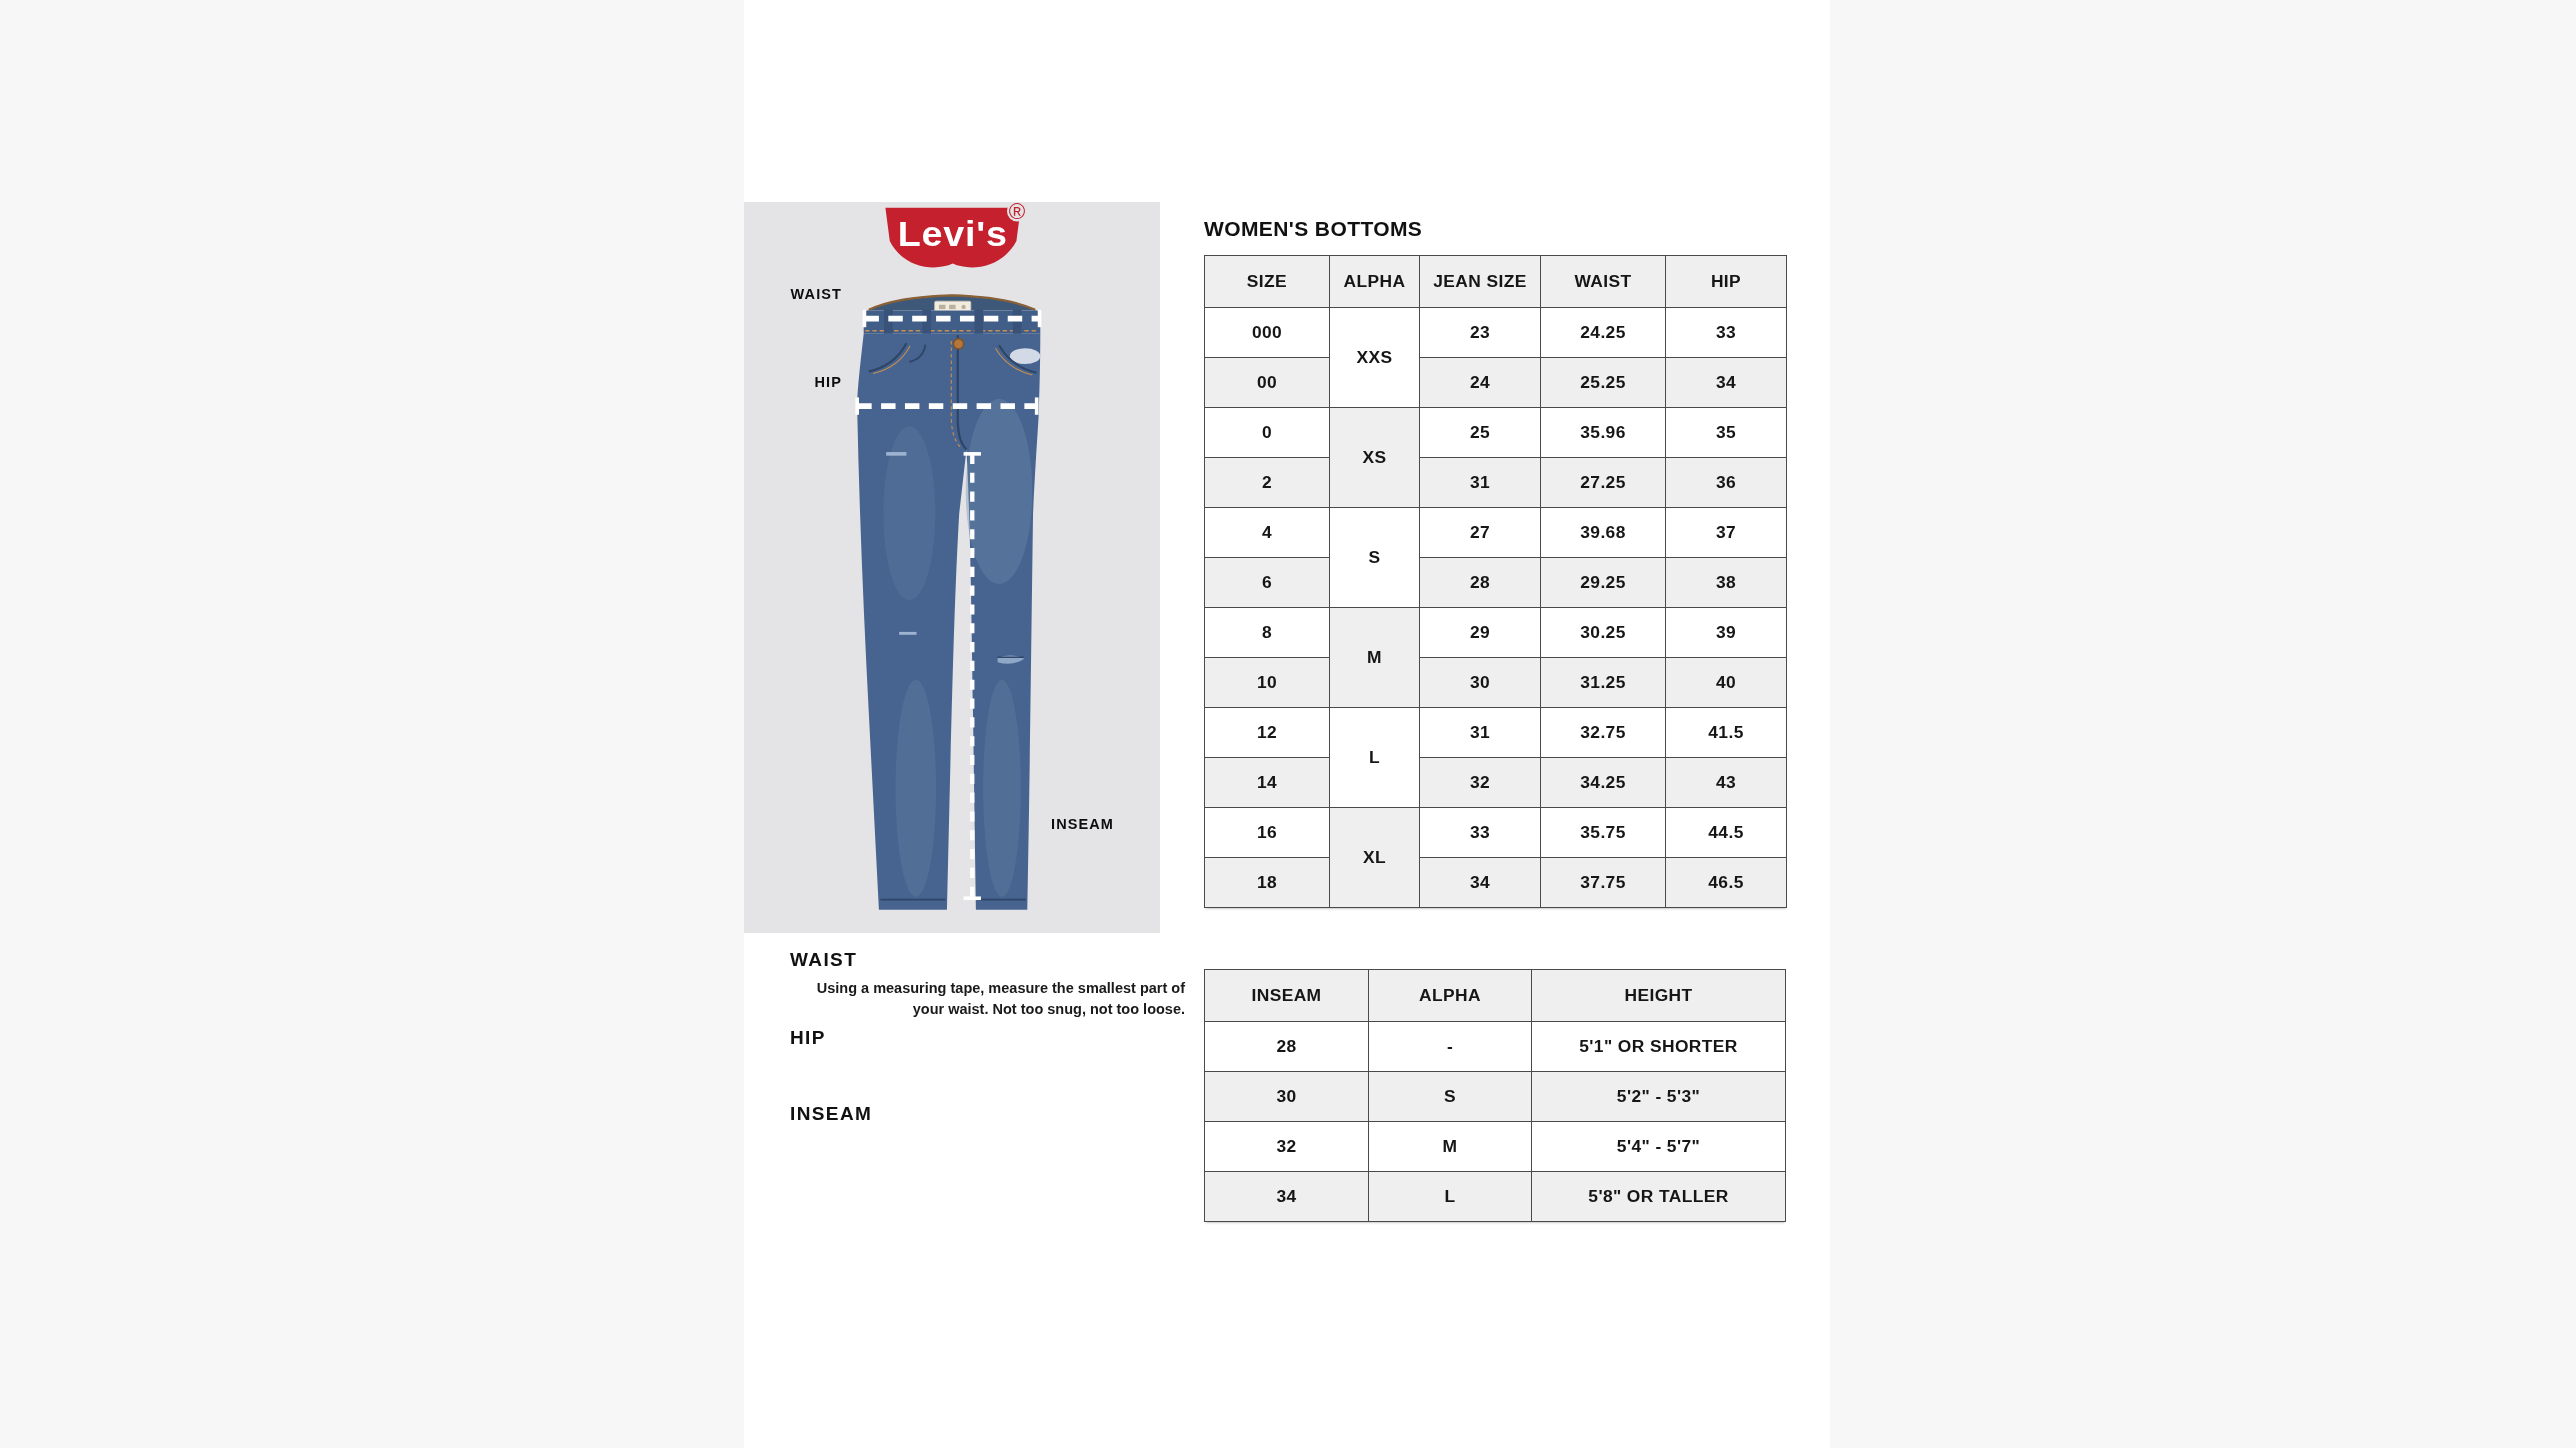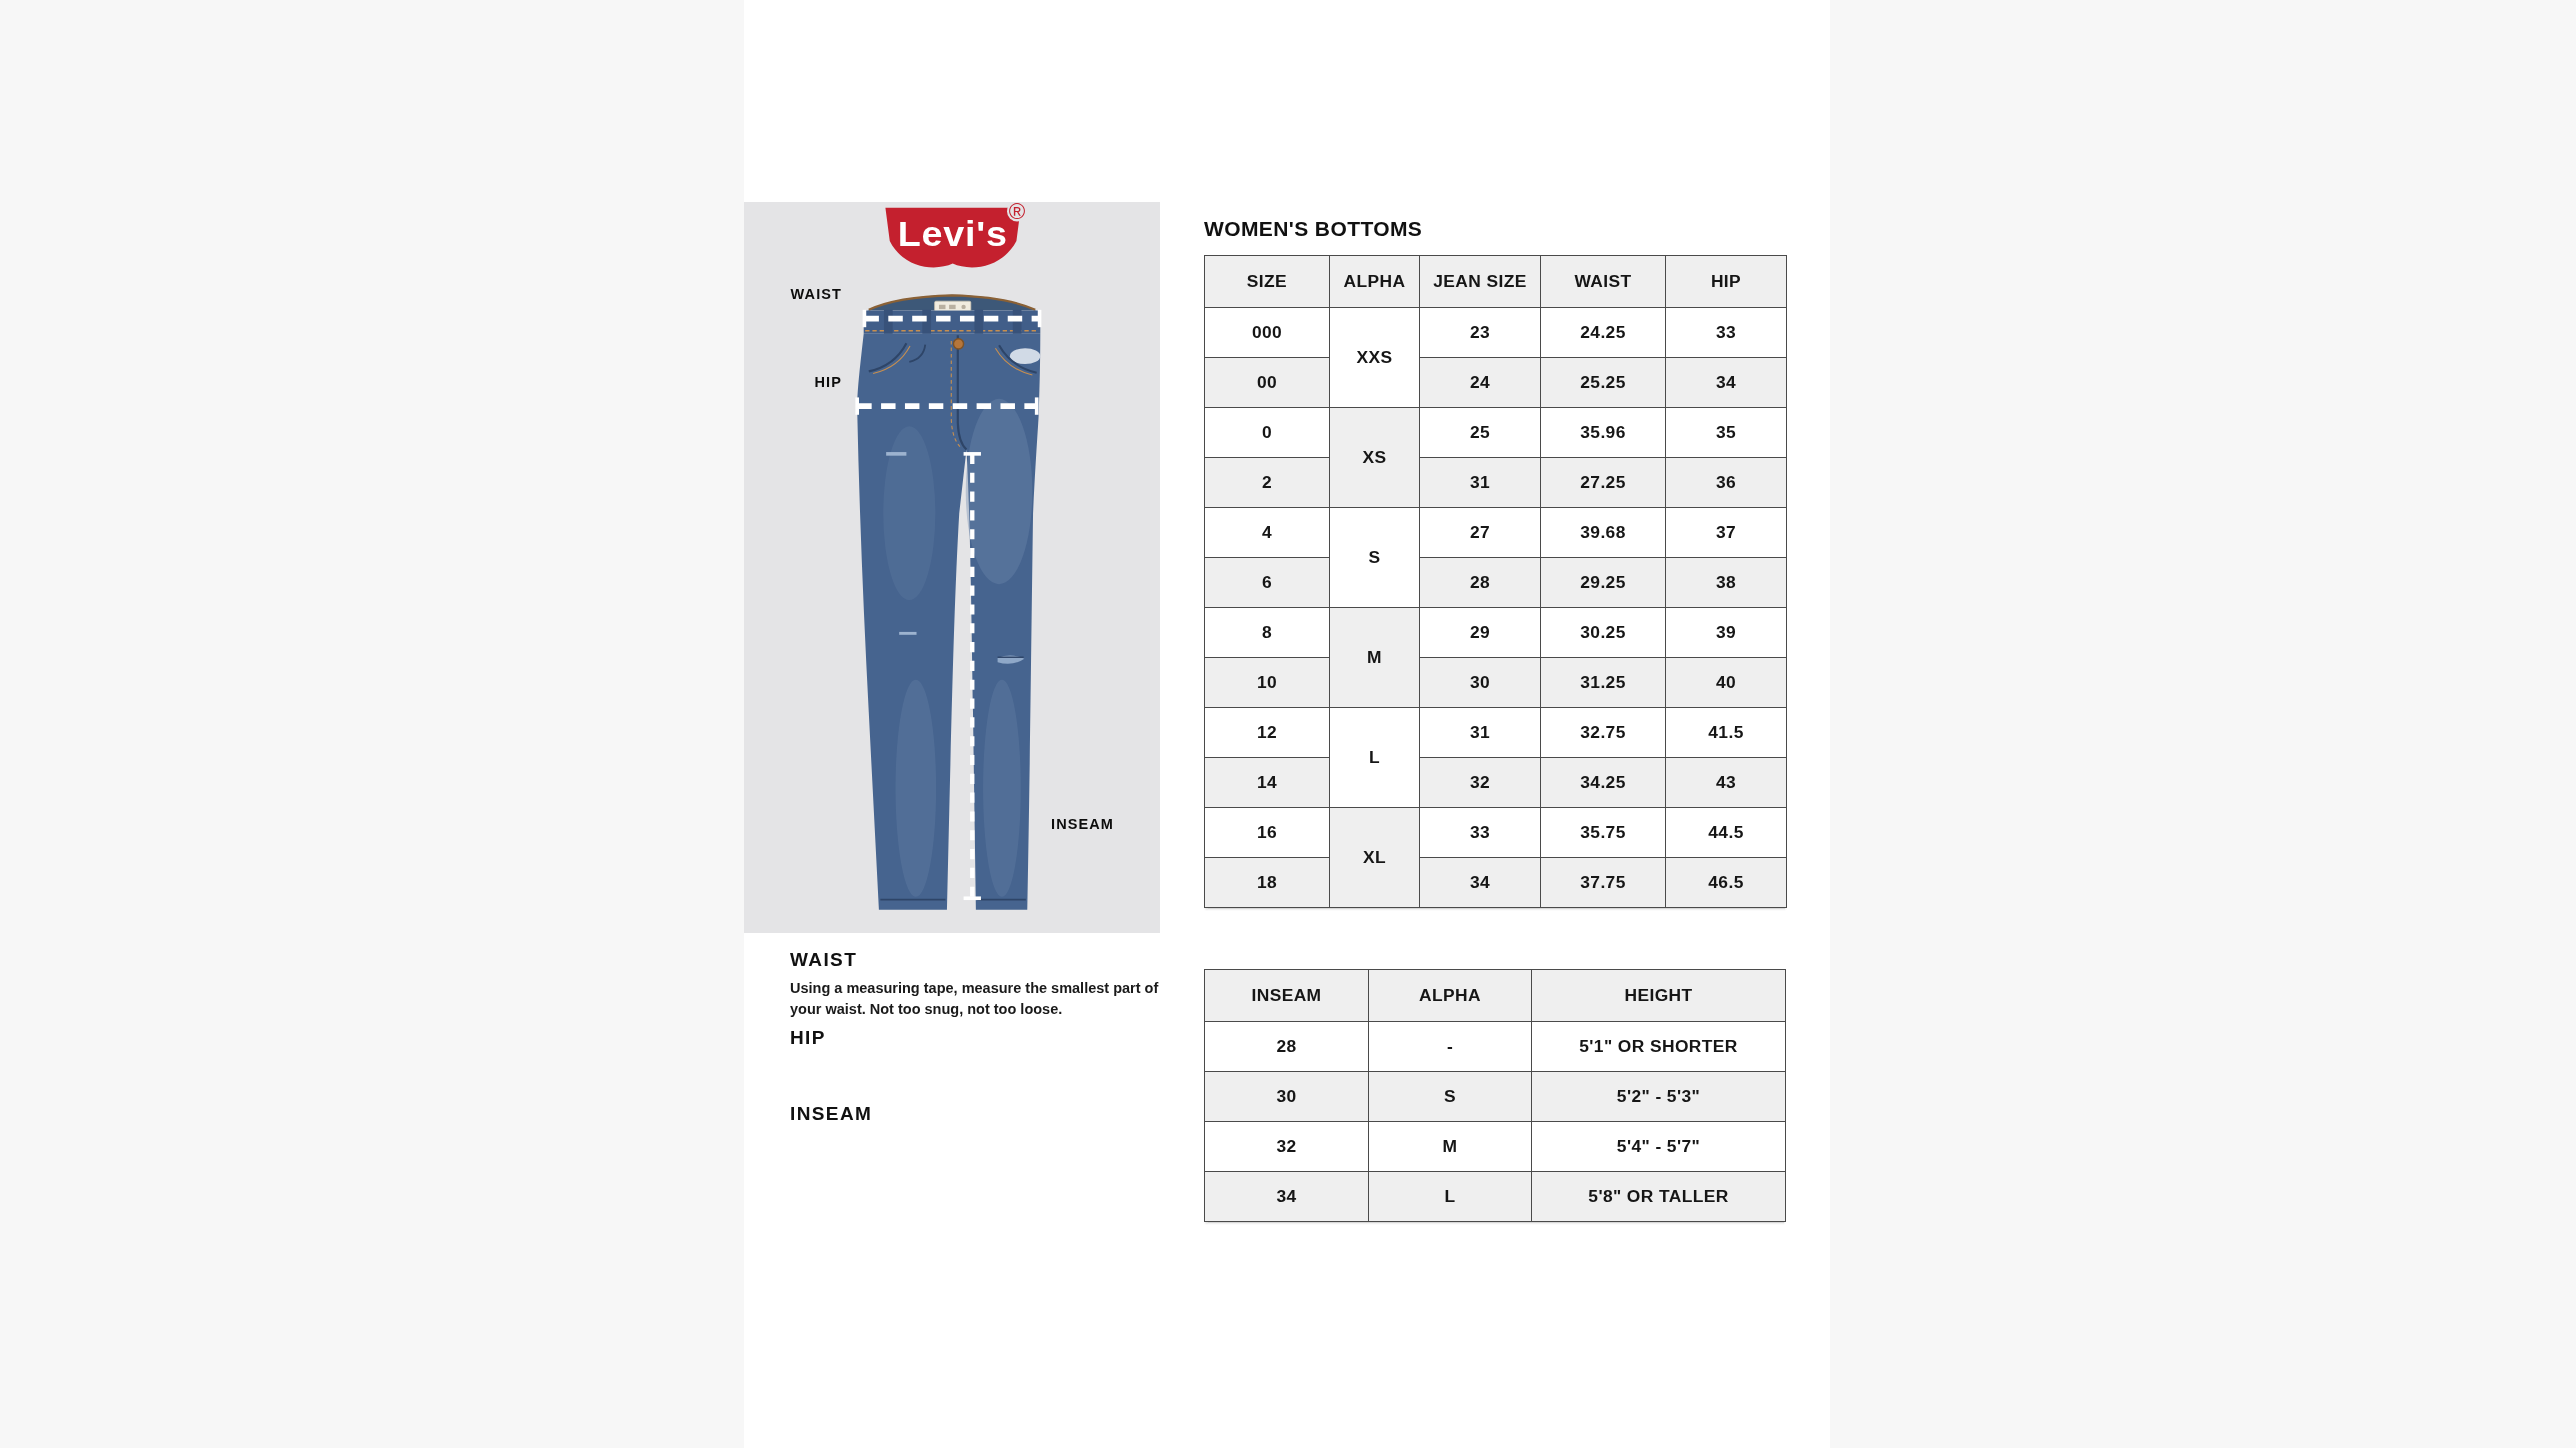--- a/index.html
+++ b/index.html
@@ -12,21 +12,21 @@
   .section-title{position:absolute;margin:0;font-size:21px;font-weight:bold;letter-spacing:0.4px;color:#111;}
   .sizes{position:absolute;border-collapse:collapse;table-layout:fixed;background:#ffffff;
          box-shadow:0 2.9px 2.2px -0.7px rgba(0,0,0,0.16);}
   .sizes th,.sizes td{border:1.4px solid #4a4a4a;text-align:center;vertical-align:middle;
          font-weight:bold;font-size:17.4px;letter-spacing:0.4px;color:#161616;padding:0;}
   .sizes th{height:51px;background:#efefef;}
   .sizes td{height:49px;background:#ffffff;}
   .sizes td.shaded{background:#efefef;}
   .guide{position:absolute;left:46px;width:395px;}
   .guide h3{margin:0 0 7.2px 0;font-size:19px;font-weight:bold;letter-spacing:1.4px;color:#111;}
-  .guide p{margin:0;font-size:14.5px;font-weight:bold;line-height:21px;color:#1a1a1a;}
+  .guide p{margin:0;font-size:14.5px;font-weight:bold;line-height:21px;color:#1a1a1a;text-align:right;}
 </style>
 </head>
 <body>
 
 <div class="canvas">
   <div class="content">
 
     <div class="fit-panel">
       <svg class="jeans-svg" viewBox="0 0 574 1010">
 

